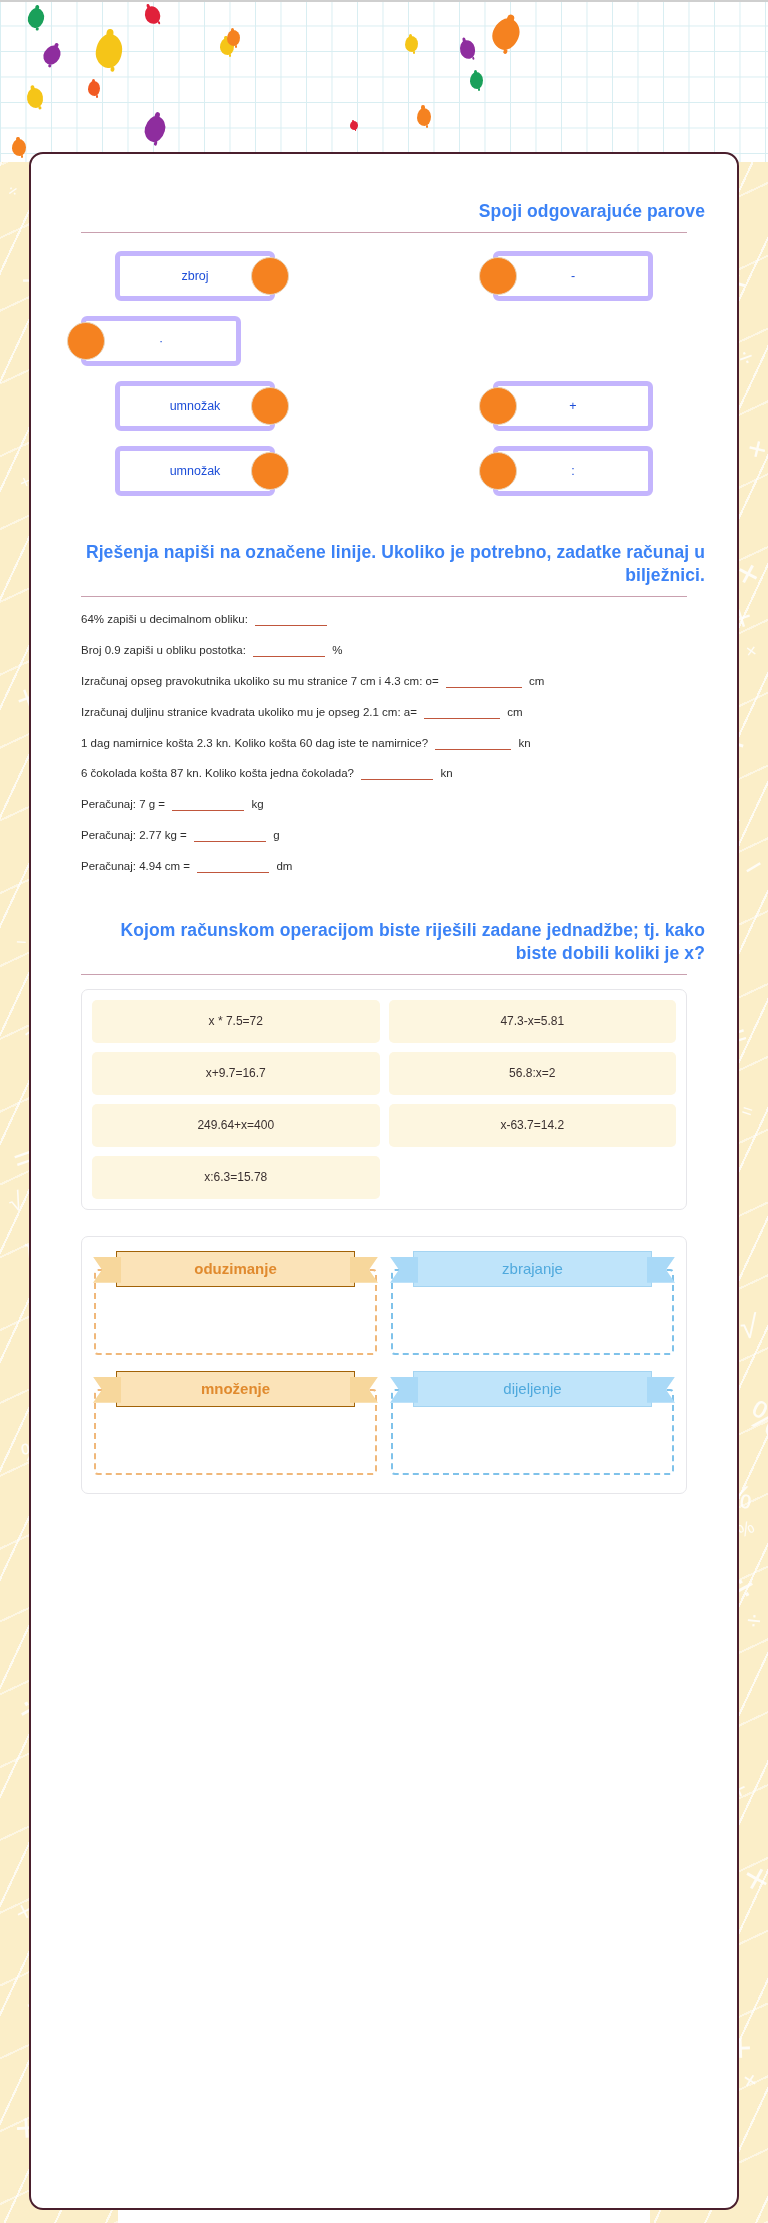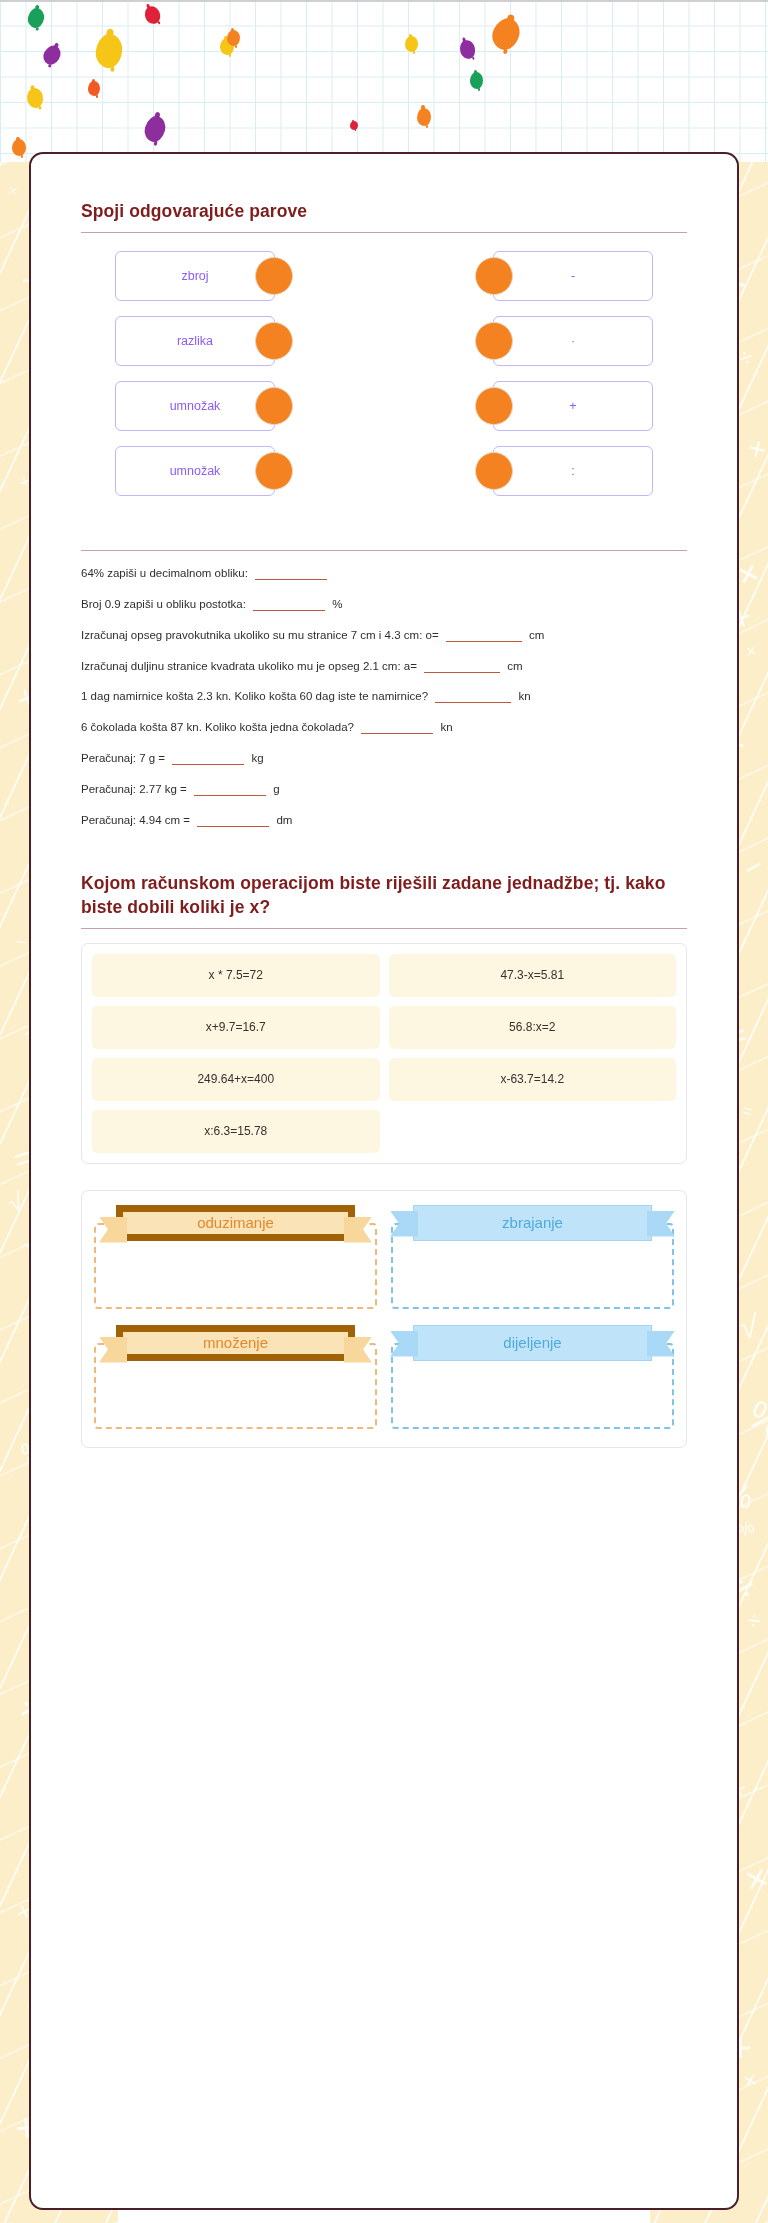--- a/index.html
+++ b/index.html
@@ -93,50 +93,51 @@
     border: 2.5px solid #4a1f2d;
     border-radius: 14px;
     overflow: hidden;
   }
   .card-inner { padding: 46px 32px 30px 32px; }
 
   
   .section-title {
     font-size: 17.5px;
     font-weight: 700;
-    color: #7f1d1d;
+    color: #3b82f6;
     letter-spacing: .1px;
     line-height: 1.32;
     padding: 0 0 0 18px;
+    text-align: right;
   }
   .title-rule {
     height: 1px;
     background: #c9a0af;
     margin: 9px 18px 0 18px;
   }
 
   
   .pairs { padding: 18px 18px 0 18px; }
   .pair-row {
     display: flex;
     align-items: center;
     justify-content: space-between;
     margin-bottom: 15px;
   }
   .pair-slot {
     position: relative;
     width: 160px;
     height: 50px;
-    border: 1px solid #c4b5fd;
+    border: 5px solid #c4b5fd;
     border-radius: 6px;
     display: flex;
     align-items: center;
     justify-content: center;
     font-size: 12.5px;
-    color: #8b5cf6;
+    color: #1d4ed8;
   }
   .pair-slot.left  { margin-left: 34px; }
   .pair-slot.right { margin-right: 34px; }
   .dot {
     position: absolute;
     width: 38px; height: 38px;
     border-radius: 50%;
     background: #f58220;
     border: 1px solid #e8d3b8;
     top: 50%;
@@ -212,21 +213,21 @@
     content: "";
     position: absolute;
     top: 5px;
     width: 28px;
     height: 26px;
     z-index: 1;
   }
   .ribbon::before { left: -24px;  clip-path: polygon(0 0, 100% 0, 100% 100%, 0 100%, 32% 50%); }
   .ribbon::after  { right: -24px; clip-path: polygon(0 0, 100% 0, 68% 50%, 100% 100%, 0 100%); }
 
-  .ribbon.orange { background: #fbe3b8; color: #e08a2e; border: 7px solid #a16207; }
+  .ribbon.orange { background: #fbe3b8; color: #e08a2e; border: 1px solid #a16207; font-weight: bold; }
   .ribbon.orange::before, .ribbon.orange::after { background: #f7d79c; }
   .ribbon.blue   { background: #bfe4fa; color: #4fa9dd; border: 1px solid #a4d4f2; }
   .ribbon.blue::before, .ribbon.blue::after { background: #a9d9f7; }
 
   .dropzone {
     margin-top: -18px;
     height: 86px;
     border: 2px dashed #f0b87a;
     border-radius: 4px;
   }
@@ -417,24 +418,20 @@
               <div class="pair-slot left">
                 <span>zbroj</span>
                 <span class="dot"></span>
               </div>
               <div class="pair-slot right">
                 <span class="dot"></span>
                 <span>-</span>
               </div>
             </div>
             <div class="pair-row">
-              <div class="pair-slot left">
-                <span>razlika</span>
-                <span class="dot"></span>
-              </div>
               <div class="pair-slot right">
                 <span class="dot"></span>
                 <span>·</span>
               </div>
             </div>
             <div class="pair-row">
               <div class="pair-slot left">
                 <span>umnožak</span>
                 <span class="dot"></span>
               </div>
@@ -452,20 +449,21 @@
                 <span class="dot"></span>
                 <span>:</span>
               </div>
             </div>
           </div>
       </div>
 
       <div class="spacer-lg"></div>
 
       <div>
+        <div class="section-title">Rješenja napiši na označene linije. Ukoliko je potrebno, zadatke računaj u bilježnici.</div>
         <div class="title-rule"></div>
 
         <div class="tasks" id="task-list">
             <div class="task"><span>64% zapiši u decimalnom obliku:</span> <span class="blank"></span></div>
             <div class="task"><span>Broj 0.9 zapiši u obliku postotka:</span> <span class="blank"></span><span> %</span></div>
             <div class="task"><span>Izračunaj opseg pravokutnika ukoliko su mu stranice 7 cm i 4.3 cm: o=</span> <span class="blank wide"></span><span> cm</span></div>
             <div class="task"><span>Izračunaj duljinu stranice kvadrata ukoliko mu je opseg 2.1 cm: a=</span> <span class="blank wide"></span><span> cm</span></div>
             <div class="task"><span>1 dag namirnice košta 2.3 kn. Koliko košta 60 dag iste te namirnice?</span> <span class="blank wide"></span><span> kn</span></div>
             <div class="task"><span>6 čokolada košta 87 kn. Koliko košta jedna čokolada?</span> <span class="blank"></span><span> kn</span></div>
             <div class="task"><span>Peračunaj: 7 g =</span> <span class="blank"></span><span> kg</span></div>

